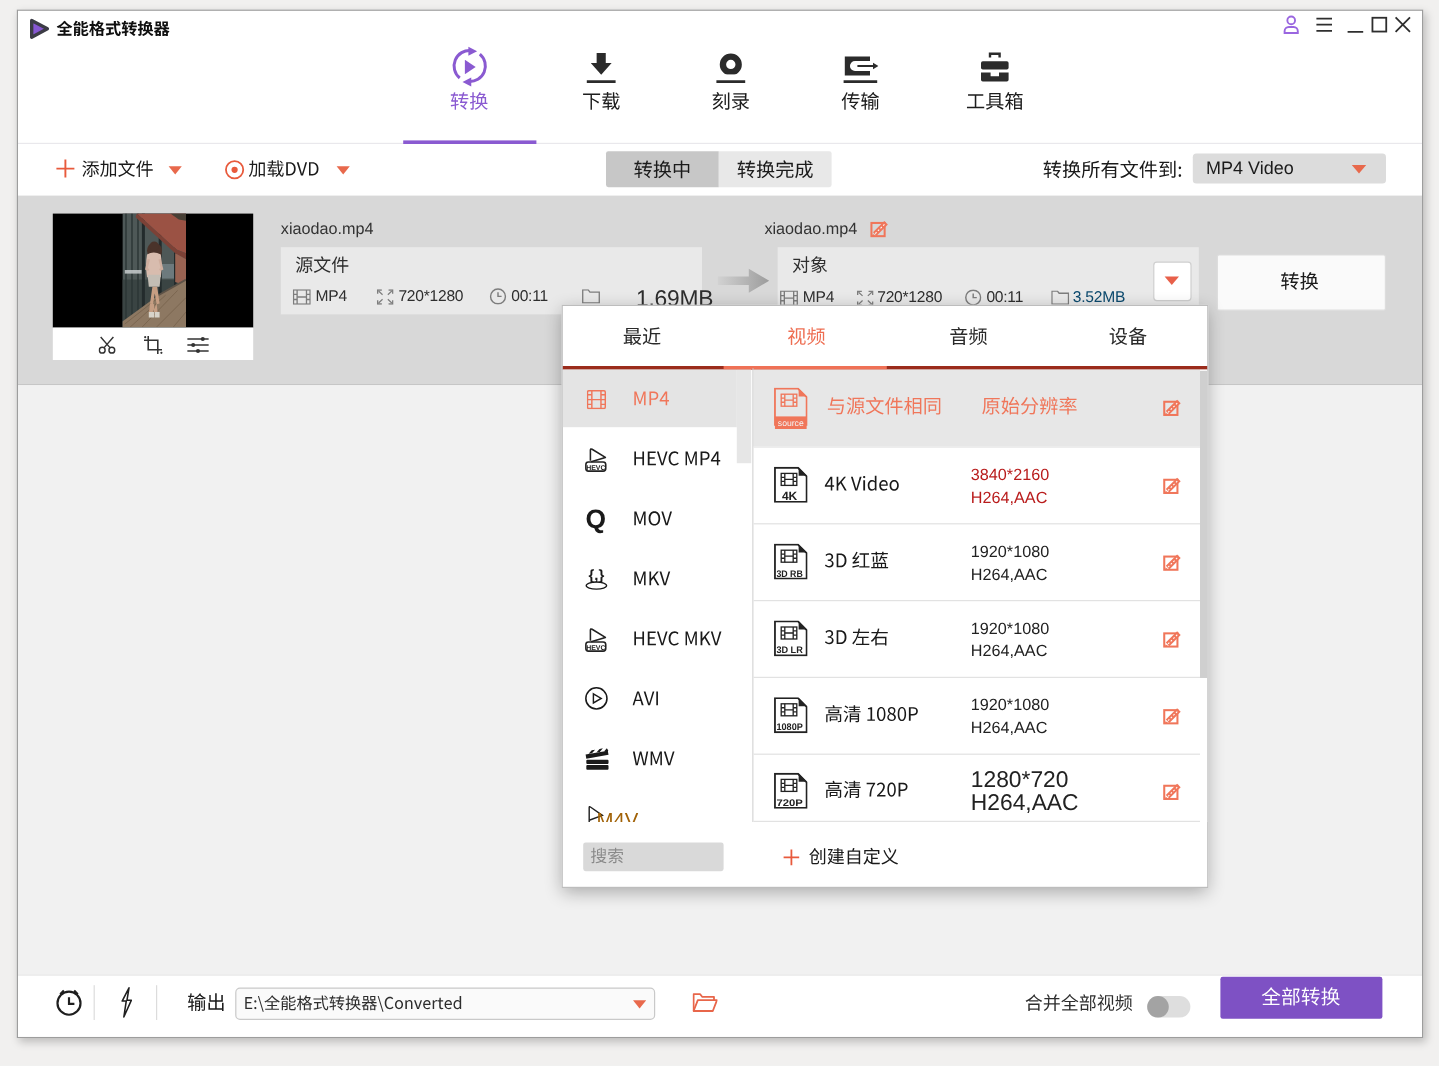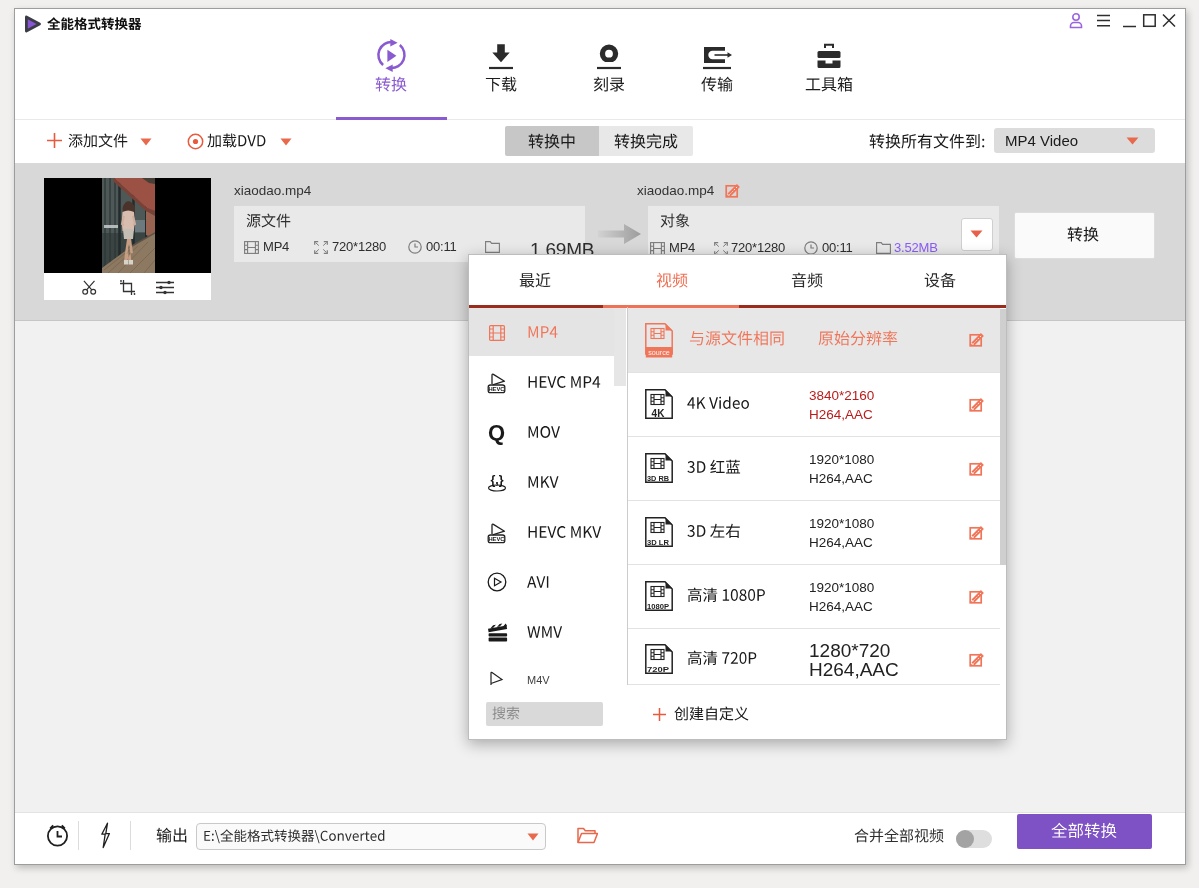--- a/index.html
+++ b/index.html
@@ -225,21 +225,21 @@
   </svg>
 <div class="abs" style="left:731px;top:240px;font-size:13px;letter-spacing:-0.2px;color:#2e2e2e">720*1280</div>
 <svg class="abs" style="left:804px;top:241px" width="14" height="14" viewBox="0 0 14 14">
 <circle cx="7" cy="7" r="6.2" stroke="#7d7d7d" stroke-width="1.2" fill="none"></circle>
 <path d="M7,3.5 V7 H10" stroke="#7d7d7d" stroke-width="1.2" fill="none"></path>
   </svg>
 <div class="abs" style="left:822px;top:240px;font-size:13px;letter-spacing:-0.2px;color:#2e2e2e">00:11</div>
 <svg class="abs" style="left:876px;top:242px" width="15" height="12" viewBox="0 0 15 12">
 <path d="M0.6,11.4 V0.6 h4.6 l1.4,1.8 h7.8 V11.4 Z" stroke="#7d7d7d" stroke-width="1.1" fill="none"></path>
   </svg>
-<div class="abs" style="left:894px;top:240px;font-size:13px;letter-spacing:-0.2px;color:#8b5cf6">3.52MB</div>
+<div class="abs" style="left:894px;top:240px;font-size:13px;letter-spacing:-0.2px;color:#0c4a6e">3.52MB</div>
 <div class="abs" style="left:961px;top:218px;width:30px;height:31px;background:#fff;border:1px solid #cfcfcf;border-radius:3px"></div>
 <svg class="abs" style="left:970px;top:230px" width="13" height="8" viewBox="0 0 13 8">
     <path d="M0.5,0.5 h12 L6.5,7.5 Z" fill="#e8604a"></path>
   </svg>
 <div class="abs" style="left:1014px;top:212px;width:139px;height:45px;background:#fafafa;border:1px solid #ddd;border-radius:2px"></div>
 <svg style="position:absolute;left:1066.5px;top:224.6px" width="33" height="22" viewBox="0 -15.2 33 22">
     <path d="M1.3 -5.3C1.4 -5.4 1.9 -5.5 2.5 -5.5H3.9V-3.2L0.6 -2.7L0.9 -1.5L3.9 -2.1V1.2H5.0V-2.3L7.2 -2.7L7.2 -3.8L5.0 -3.4V-5.5H6.7V-6.6H5.0V-9.1H3.9V-6.6H2.3C2.8 -7.7 3.3 -9.1 3.7 -10.4H6.7V-11.6H4.1C4.2 -12.1 4.4 -12.7 4.5 -13.2L3.3 -13.4C3.2 -12.8 3.1 -12.2 2.9 -11.6H0.7V-10.4H2.6C2.3 -9.1 1.9 -8.0 1.7 -7.6C1.4 -7.0 1.2 -6.4 0.9 -6.4C1.1 -6.1 1.2 -5.5 1.3 -5.3ZM6.8 -8.6V-7.4H9.2C8.8 -6.3 8.5 -5.3 8.2 -4.4H12.8C12.3 -3.6 11.6 -2.7 10.9 -1.8C10.4 -2.2 9.8 -2.6 9.3 -2.9L8.5 -2.1C10.1 -1.1 12.0 0.4 13.0 1.3L13.8 0.4C13.3 -0.1 12.6 -0.6 11.8 -1.2C12.8 -2.5 13.9 -4.0 14.7 -5.2L13.9 -5.6L13.7 -5.6H9.9L10.4 -7.4H15.3V-8.6H10.7L11.2 -10.4H14.8V-11.6H11.6L12.0 -13.3L10.8 -13.4L10.3 -11.6H7.4V-10.4H10.0L9.5 -8.6Z M18.6 -13.4V-10.2H16.8V-9.1H18.6V-5.5C17.9 -5.3 17.2 -5.1 16.6 -4.9L16.9 -3.8L18.6 -4.3V-0.2C18.6 0.0 18.5 0.1 18.4 0.1C18.2 0.1 17.6 0.1 17.0 0.1C17.2 0.4 17.3 0.9 17.4 1.2C18.3 1.2 18.9 1.2 19.3 1.0C19.7 0.8 19.8 0.5 19.8 -0.2V-4.7L21.5 -5.3L21.3 -6.4L19.8 -5.9V-9.1H21.3V-10.2H19.8V-13.4ZM24.6 -11.0H27.9C27.5 -10.5 27.1 -9.9 26.6 -9.4H23.3C23.8 -9.9 24.2 -10.5 24.6 -11.0ZM21.3 -4.6V-3.6H25.2C24.6 -2.2 23.2 -0.8 20.5 0.4C20.7 0.7 21.1 1.1 21.3 1.3C24.0 0.0 25.4 -1.5 26.2 -3.0C27.2 -1.1 28.8 0.4 30.7 1.2C30.9 0.9 31.2 0.5 31.5 0.3C29.6 -0.4 27.9 -1.8 27.0 -3.6H31.2V-4.6H30.1V-9.4H28.0C28.6 -10.1 29.2 -10.8 29.6 -11.6L28.8 -12.1L28.7 -12.0H25.2C25.4 -12.4 25.6 -12.8 25.8 -13.2L24.6 -13.5C24.0 -12.1 23.0 -10.4 21.4 -9.2C21.6 -9.0 22.0 -8.6 22.2 -8.3L22.5 -8.6V-4.6ZM23.6 -4.6V-8.4H25.8V-6.8C25.8 -6.1 25.7 -5.4 25.6 -4.6ZM28.9 -4.6H26.7C26.9 -5.4 26.9 -6.1 26.9 -6.7V-8.4H28.9Z" fill="#1b1b1b"></path>
   </svg>
 <div class="abs" style="left:15px;top:321px;width:1170px;height:491px;background:#f1f1f1"></div>
 <div class="abs" style="left:468px;top:254px;width:539px;height:486px;background:#fff;border:1px solid #bdbdbd;box-shadow:0 4px 14px rgba(0,0,0,0.3);box-sizing:border-box;z-index:5"></div>
@@ -313,21 +313,21 @@
 <path d="M3.5,5.2 l2.6,-3 l2.8,-0.5 l-2.6,3 z M10,4.1 l2.6,-3 l2.8,-0.5 l-2.6,3 z M16.5,3.0 l2.2,-2.5 l1.2,2.0 l-0.8,1.6 z" fill="#1a1a1a"></path>
 <rect x="1.6" y="10.2" width="18.5" height="3.4" rx="0.8" fill="#1a1a1a"></rect>
 <rect x="1.6" y="14.6" width="18.5" height="3.9" rx="0.8" fill="#1a1a1a"></rect>
   </svg>
 <svg style="position:absolute;z-index:6;left:527px;top:623.4px" width="36" height="22" viewBox="0 -14.7 36 22">
     <path d="M2.8 0.0H4.5L6.2 -6.9C6.4 -7.8 6.6 -8.6 6.8 -9.4H6.8C7.0 -8.6 7.2 -7.8 7.4 -6.9L9.1 0.0H10.8L13.2 -11.4H11.8L10.6 -5.2C10.4 -4.0 10.2 -2.7 10.0 -1.5H9.9C9.6 -2.7 9.4 -4.0 9.1 -5.2L7.5 -11.4H6.2L4.6 -5.2C4.3 -4.0 4.1 -2.7 3.8 -1.5H3.8C3.5 -2.7 3.3 -4.0 3.1 -5.2L1.9 -11.4H0.4Z M15.2 0.0H16.5V-6.3C16.5 -7.3 16.4 -8.6 16.3 -9.6H16.3L17.3 -7.1L19.4 -1.1H20.4L22.5 -7.1L23.4 -9.6H23.5C23.4 -8.6 23.3 -7.3 23.3 -6.3V0.0H24.6V-11.4H22.9L20.7 -5.3C20.5 -4.5 20.2 -3.7 19.9 -2.9H19.9C19.6 -3.7 19.4 -4.5 19.1 -5.3L16.9 -11.4H15.2Z M29.8 0.0H31.5L35.1 -11.4H33.7L31.8 -5.2C31.4 -3.9 31.2 -2.8 30.7 -1.5H30.7C30.2 -2.8 29.9 -3.9 29.6 -5.2L27.7 -11.4H26.2Z" fill="#1a1a1a"></path>
   </svg>
 <svg class="abs" style="z-index:6;left:487px;top:671px" width="20" height="14" viewBox="0 0 20 14">
 <path d="M4,14 L4,2 Q4,0.8 5,1.5 L15,8.5 L4,12.5" stroke="#222" stroke-width="1.2" fill="none"></path>
   </svg>
-<div class="abs" style=" z-index:6;left:527px;top:674px;height:11px;overflow:hidden;font-size:11px;color:#404040">M4V</div>
+<div class="abs" style=" z-index:6;left:497px;top:674px;height:11px;overflow:hidden;font-size:17px;color:#a16207">M4V</div>
 <div class="abs" style=" z-index:6;left:628px;top:308px;width:372px;height:64px;background:#e7e7e7"></div>
 <div class="abs" style=" z-index:6;left:628px;top:372px;width:372px;height:64px;background:#fff;border-top:1px solid #e2e2e2;box-sizing:border-box"></div>
 <div class="abs" style=" z-index:6;left:628px;top:436px;width:372px;height:64px;background:#fff;border-top:1px solid #e2e2e2;box-sizing:border-box"></div>
 <div class="abs" style=" z-index:6;left:628px;top:500px;width:372px;height:64px;background:#fff;border-top:1px solid #e2e2e2;box-sizing:border-box"></div>
 <div class="abs" style=" z-index:6;left:628px;top:564px;width:372px;height:64px;background:#fff;border-top:1px solid #e2e2e2;box-sizing:border-box"></div>
 <div class="abs" style=" z-index:6;left:628px;top:628px;width:372px;height:57px;background:#fff;border-top:1px solid #e2e2e2;box-sizing:border-box"></div>
 <div class="abs" style=" z-index:6;left:628px;top:684px;width:378px;height:1px;background:#e2e2e2"></div>
 <div class="abs" style=" z-index:6;left:1000px;top:308px;width:6px;height:377px;background:#fff"></div>
 <div class="abs" style=" z-index:6;left:1000px;top:309px;width:6px;height:256px;background:#cfcfcf"></div>
 <svg class="abs" style="z-index:6;left:645px;top:323px" width="28" height="36" viewBox="0 0 28 36">

